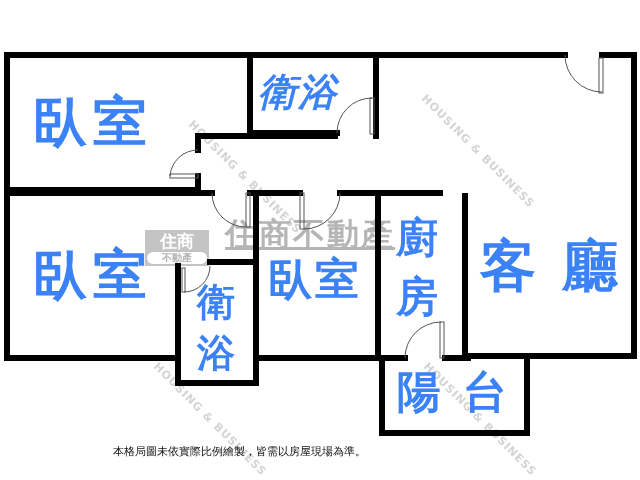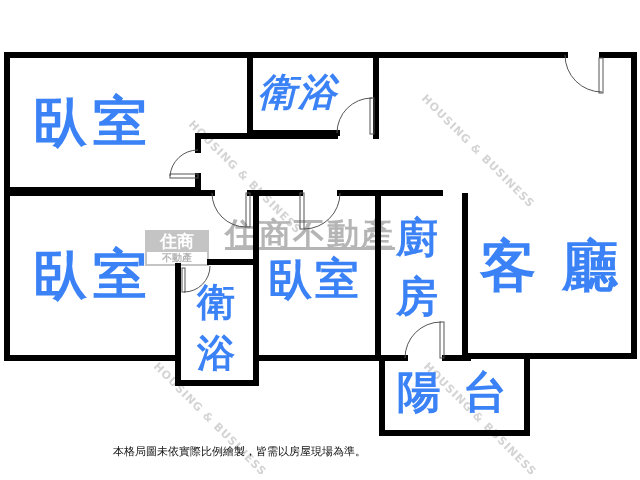--- a/index.html
+++ b/index.html
@@ -3,21 +3,21 @@
   <meta charset="utf-8">
   <style>
     html, body { margin: 0; padding: 0; background: #ffffff; }
     body { width: 640px; height: 480px; position: relative; overflow: hidden; font-family: "DejaVu Sans", sans-serif; }
     .plan { position: absolute; left: 0; top: 0; width: 640px; height: 480px; }
     .label { position: absolute; color: #3b82f6; font-family: "DejaVu Sans", sans-serif; font-weight: bold; line-height: 1; white-space: nowrap; }
     .wm { position: absolute; color: #b5b5b5; font-family: "DejaVu Sans", sans-serif; font-weight: bold; white-space: nowrap; line-height: 1; }
     .wm-small { position: absolute; color: #d4d4d4; font-family: "DejaVu Sans", sans-serif; font-weight: bold; white-space: nowrap; font-size: 11px; letter-spacing: 1px; transform-origin: left top; }
     .logo-box { position: absolute; background: #c4c4c4; color: #fff; font-family: "DejaVu Sans", sans-serif; font-weight: bold; text-align: center; line-height: 1; }
     .logo-box .top { font-size: 17px; padding: 3px 2px 2px; }
-    .logo-box .bot { font-size: 10px; background: #fff; color: #b5b5b5; margin: 0 2px 2px; padding: 1px 0; }
+    .logo-box .bot { font-size: 10px; background: #fff; color: #b5b5b5; margin: 0 2px 2px; padding: 1px 0; border-radius: 6px; }
     .footnote { position: absolute; left: 113px; top: 411px; font-size: 11px; color: #111; font-family: "DejaVu Sans", sans-serif; margin-top: 33px; }
   </style>
 </head>
 <body>
 
 <div class="wm-small" style="left:195px;top:118px;transform:rotate(45deg);">HOUSING &amp; BUSINESS</div>
 <div class="wm-small" style="left:428px;top:92px;transform:rotate(45deg);">HOUSING &amp; BUSINESS</div>
 <div class="wm-small" style="left:160px;top:360px;transform:rotate(45deg);">HOUSING &amp; BUSINESS</div>
 <div class="wm-small" style="left:430px;top:360px;transform:rotate(45deg);">HOUSING &amp; BUSINESS</div>
 

